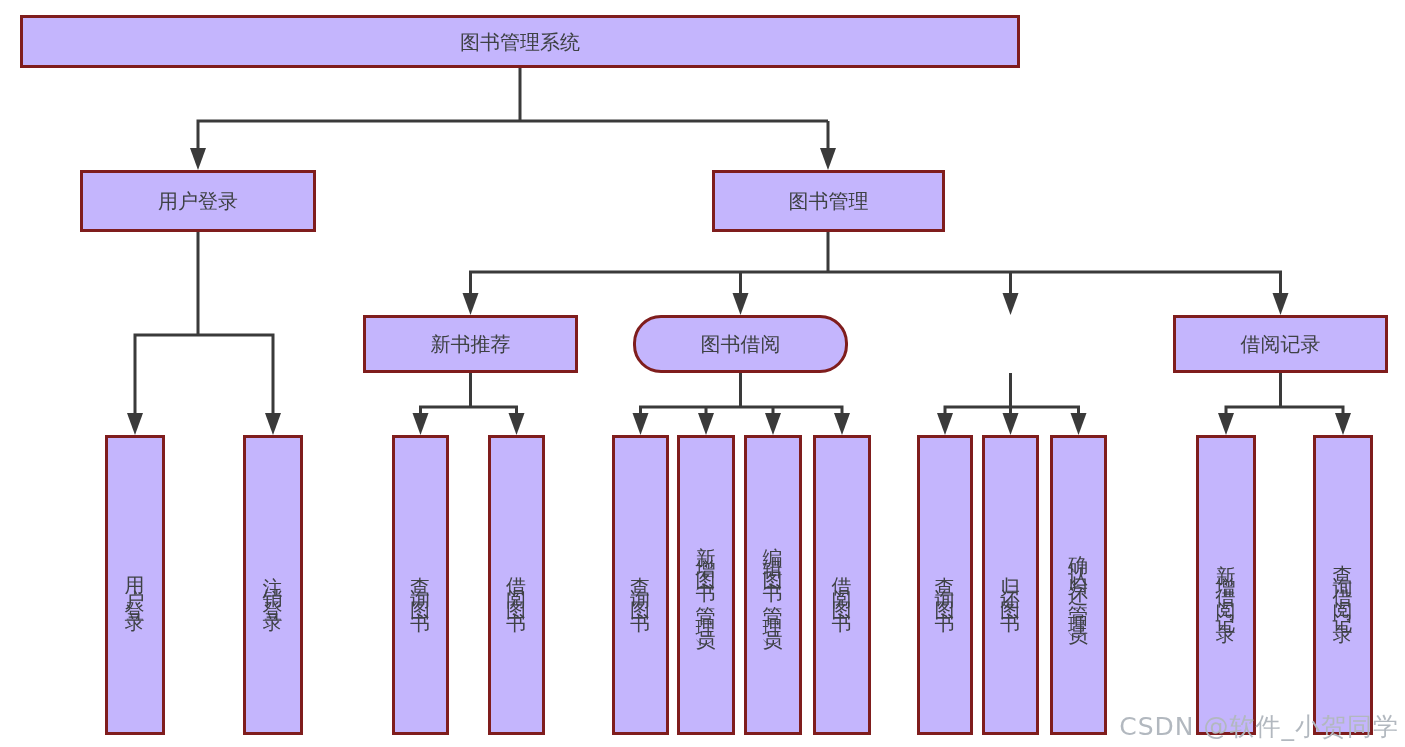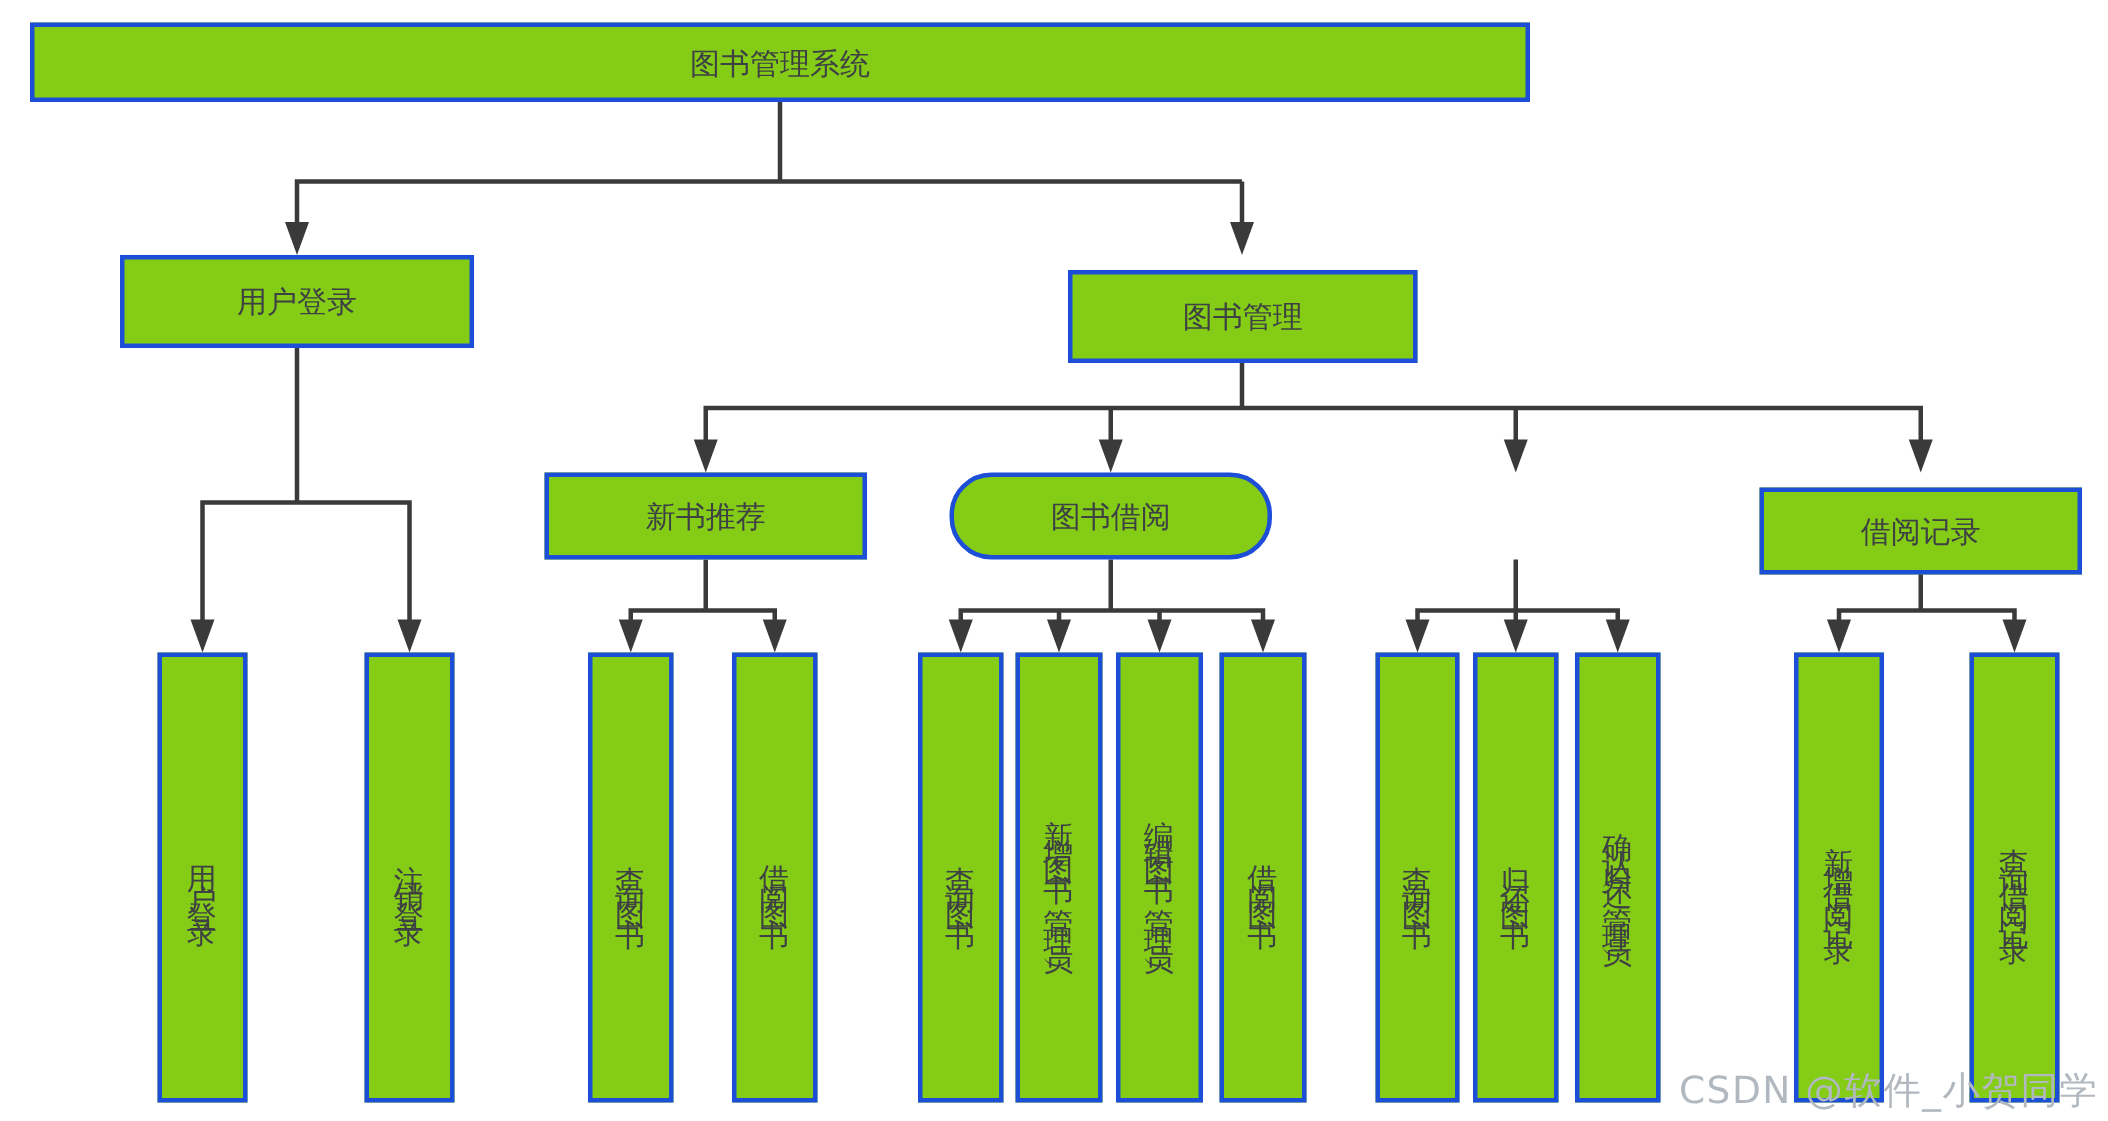--- a/index.html
+++ b/index.html
@@ -13,22 +13,22 @@
   }
   svg.connectors {
     position: absolute;
     left: 0; top: 0;
     width: 1405px; height: 747px;
     pointer-events: none;
   }
   .node {
     position: absolute;
     box-sizing: border-box;
-    border: 3px solid #1d4ed8;
-    background: #84cc16;
+    border: 3px solid #7f1d1d;
+    background: #c4b5fd;
     display: flex;
     align-items: center;
     justify-content: center;
     color: #3e4144;
     font-size: 20px;
     line-height: 1;
     z-index: 2;
   }
   .vtext {
     writing-mode: vertical-rl;
@@ -117,31 +117,31 @@
     </g>
   </svg>
 
   <div class="node" style="left:20px; top:15px; width:1000px; height:53px;">
     <span>图书管理系统</span>
   </div>
 
   <div class="node" style="left:80px; top:170px; width:236px; height:62px;">
     <span>用户登录</span>
   </div>
-  <div class="node" style="left:712px; top:180px; width:233px; height:62px;">
+  <div class="node" style="left:712px; top:170px; width:233px; height:62px;">
     <span>图书管理</span>
   </div>
 
   <div class="node" style="left:363px; top:315px; width:215px; height:58px;">
     <span>新书推荐</span>
   </div>
   <div class="node" style="left:633px; top:315px; width:215px; height:58px;border-radius:28px;">
     <span>图书借阅</span>
   </div>
-  <div class="node" style="left:1173px; top:315px; width:215px; height:58px;margin-top:10px;">
+  <div class="node" style="left:1173px; top:315px; width:215px; height:58px;">
     <span>借阅记录</span>
   </div>
 
   <div class="node" style="left:105px; top:435px; width:60px; height:300px;">
     <span class="vtext">用户登录</span>
   </div>
   <div class="node" style="left:243px; top:435px; width:60px; height:300px;">
     <span class="vtext">注销登录</span>
   </div>
 

